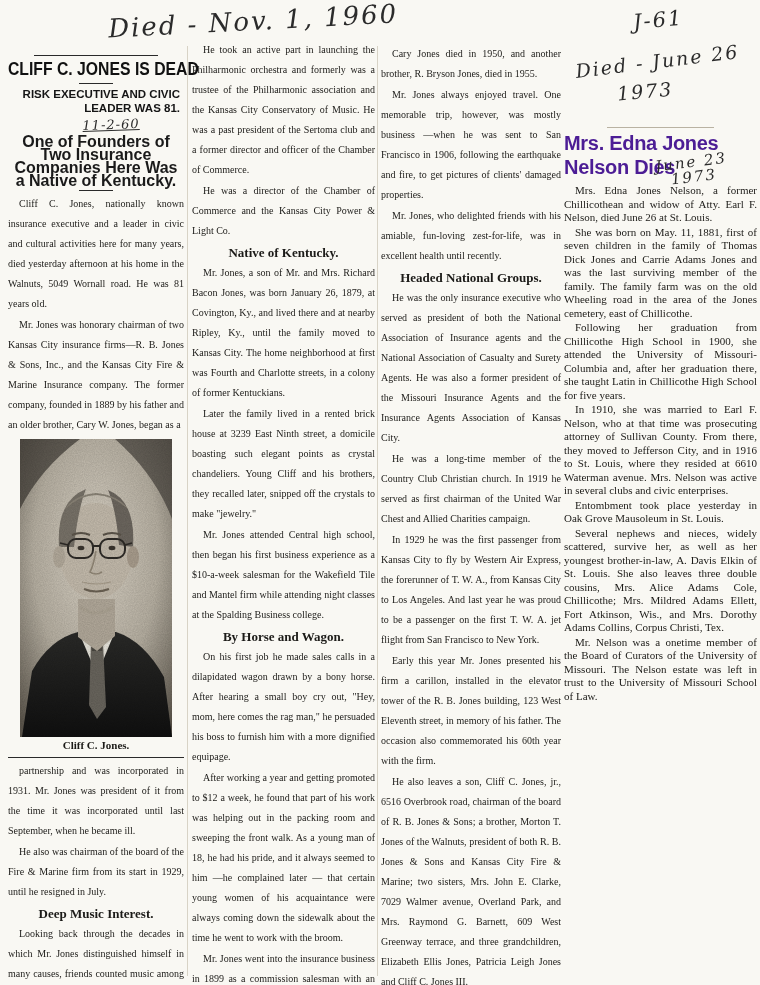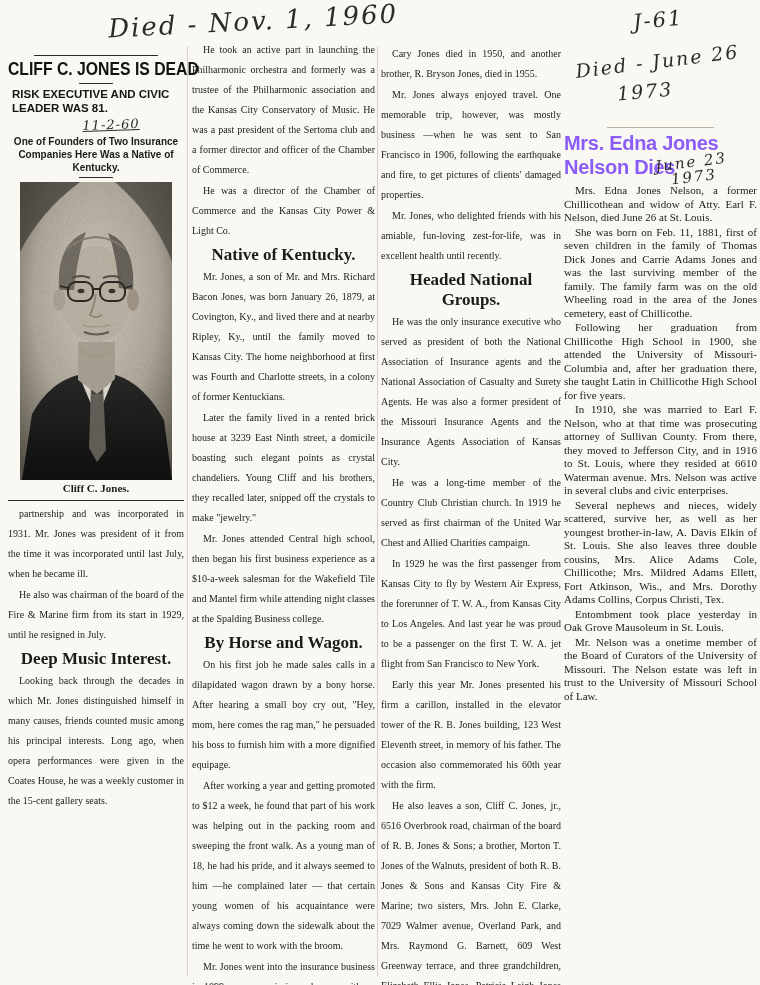--- a/index.html
+++ b/index.html
@@ -39,47 +39,47 @@
   .vsep2{left:377px;top:46px;height:930px;}
 
   
   p.body{
     font-size:10px;line-height:20px;
     text-align:justify;text-indent:11px;
     margin:0 0 1px 0;
   }
   .col4 p.body{font-size:11px;line-height:13.5px;}
   .crosshead{
-    font-weight:bold;font-size:17px;text-align:center;
+    font-weight:bold;font-size:13px;text-align:center;
     margin:4px 0 2px 0;
   }
   .rule{border:0;border-top:1.5px solid #2a2a2a;width:70%;margin:3px auto;}
   .rule.short{width:34px;border-top-width:1px;}
   .rule.light{border-top:1px solid #b9b2a2;width:55%;}
 
   h1.headline1{
     font-family:"Liberation Sans", sans-serif;
     font-weight:bold;font-size:17.5px;
     white-space:nowrap;transform:scaleX(0.9);transform-origin:left center;
     margin:2px 0 3px 0;color:#111;
   }
   h2.subhead1{
     font-family:"Liberation Sans", sans-serif;
     font-weight:bold;font-size:11.5px;line-height:14px;
-    text-align:left;margin:2px 4px;color:#151515;
+    text-align:right;margin:2px 4px;color:#151515;
   }
   .deck{
     font-family:"Liberation Sans", sans-serif;
-    font-weight:bold;font-size:10px;line-height:13px;
+    font-weight:bold;font-size:16px;line-height:13px;
     text-align:center;margin:3px 2px;color:#1a1a1a;
   }
   h1.headline2{
     font-family:"Liberation Sans", sans-serif;
     font-weight:bold;font-size:20px;line-height:24px;
-    letter-spacing:-0.3px;margin:2px 0 5px 0;color:#8b5cf6;
+    letter-spacing:-0.3px;margin:2px 0 5px 0;color:#4c1d95;
   }
 
   .photo-wrap{width:152px;margin:4px auto 0 auto;}
   .photo-wrap svg{display:block;width:152px;height:298px;}
   .caption{
     font-weight:bold;font-size:11px;text-align:center;margin:2px 0 6px 0;
   }
   .cont{border-top:1.5px solid #2a2a2a;padding-top:3px;}
   .col4{position:absolute;}
   .col4 .relbox{position:relative;}
@@ -99,20 +99,22 @@
 
   <div class="col col1">
     <hr class="rule">
     <h1 class="headline1">CLIFF C. JONES IS DEAD</h1>
     <hr class="rule short">
     <h2 class="subhead1">RISK EXECUTIVE AND CIVIC LEADER WAS 81.</h2>
     <span class="hand hand-1160">11-2-60</span>
     <div class="deck">One of Founders of Two Insurance Companies Here Was a Native of Kentucky.</div>
     <hr class="rule short">
 
+    <p class="body">Cliff C. Jones, nationally known insurance executive and a leader in civic and cultural activities here for many years, died yesterday afternoon at his home in the Walnuts, 5049 Wornall road. He was 81 years old.</p>
+    <p class="body">Mr. Jones was honorary chairman of two Kansas City insurance firms—R. B. Jones &amp; Sons, Inc., and the Kansas City Fire &amp; Marine Insurance company. The former company, founded in 1889 by his father and an older brother, Cary W. Jones, began as a</p>
 
     <div class="photo-wrap">
       <svg viewBox="0 0 152 298" xmlns="http://www.w3.org/2000/svg">
         <defs>
           <radialGradient id="bgGrad" cx="50%" cy="38%" r="75%">
             <stop offset="0%" stop-color="#ddd6c9"></stop>
             <stop offset="55%" stop-color="#b9b2a4"></stop>
             <stop offset="100%" stop-color="#5d574d"></stop>
           </radialGradient>
           <linearGradient id="suitGrad" x1="0" y1="0" x2="0" y2="1">
@@ -161,21 +163,21 @@
         <path d="M76 112 Q73 128 70 133 Q76 137 82 133" stroke="#958b7a" stroke-width="1.6" fill="none"></path>
         <path d="M64 150 Q76 155 89 150" stroke="#6e6456" stroke-width="2" fill="none"></path>
         <path d="M62 143 Q76 147 91 143" stroke="#a89d8b" stroke-width="1" fill="none"></path>
 
         <path d="M60 168 Q76 180 93 168" stroke="#a1978580" stroke-width="3" fill="none" opacity="0.5"></path>
         <rect width="152" height="298" filter="url(#grain)" opacity="0.16"></rect>
       </svg>
     </div>
     <div class="caption">Cliff C. Jones.</div>
 
-    <p class="body cont">partnership and was incorporated in 1931. Mr. Jones was president of it from the time it was incorporated until last July, when he became ill.</p>
+    <p class="body cont">partnership and was incorporated in 1931. Mr. Jones was president of it from the time it was incorporated until last September, when he became ill.</p>
     <p class="body">He also was chairman of the board of the Fire &amp; Marine firm from its start in 1929, until he resigned in July.</p>
     <div class="crosshead">Deep Music Interest.</div>
     <p class="body">Looking back through the decades in which Mr. Jones distinguished himself in many causes, friends counted music among his principal interests. Long ago, when opera performances were given in the Coates House, he was a weekly customer in the 15-cent gallery seats.</p>
   </div>
 
   <div class="col col2">
     <p class="body">He took an active part in launching the Philharmonic orchestra and formerly was a trustee of the Philharmonic association and the Kansas City Conservatory of Music. He was a past president of the Sertoma club and a former director and officer of the Chamber of Commerce.</p>
     <p class="body">He was a director of the Chamber of Commerce and the Kansas City Power &amp; Light Co.</p>
     <div class="crosshead">Native of Kentucky.</div>
     <p class="body">Mr. Jones, a son of Mr. and Mrs. Richard Bacon Jones, was born January 26, 1879, at Covington, Ky., and lived there and at nearby Ripley, Ky., until the family moved to Kansas City. The home neighborhood at first was Fourth and Charlotte streets, in a colony of former Kentuckians.</p>
@@ -204,22 +206,22 @@
       <hr class="rule light">
       <h1 class="headline2">
         <span>Mrs. Edna Jones</span><br>
         <span>Nelson Dies</span>
       </h1>
       <div class="hand hand-june23">
         <span>June 23</span><br>
         <span style="margin-left:14px;display:inline-block;">1973</span>
       </div>
       <p class="body">Mrs. Edna Jones Nelson, a former Chillicothean and widow of Atty. Earl F. Nelson, died June 26 at St. Louis.</p>
-      <p class="body">She was born on Feb. 11, 1881, first of seven children in the family of Thomas Dick Jones and Carrie Adams Jones and was the last surviving member of the family. The family farm was on the old Wheeling road in the area of the Jones cemetery, east of Chillicothe.</p>
+      <p class="body">She was born on May. 11, 1881, first of seven children in the family of Thomas Dick Jones and Carrie Adams Jones and was the last surviving member of the family. The family farm was on the old Wheeling road in the area of the Jones cemetery, east of Chillicothe.</p>
       <p class="body">Following her graduation from Chillicothe High School in 1900, she attended the University of Missouri-Columbia and, after her graduation there, she taught Latin in Chillicothe High School for five years.</p>
       <p class="body">In 1910, she was married to Earl F. Nelson, who at that time was prosecuting attorney of Sullivan County. From there, they moved to Jefferson City, and in 1916 to St. Louis, where they resided at 6610 Waterman avenue. Mrs. Nelson was active in several clubs and civic enterprises.</p>
+      <p class="body">Entombment took place yesterday in Oak Grove Mausoleum in St. Louis.</p>
       <p class="body">Several nephews and nieces, widely scattered, survive her, as well as her youngest brother-in-law, A. Davis Elkin of St. Louis. She also leaves three double cousins, Mrs. Alice Adams Cole, Chillicothe; Mrs. Mildred Adams Ellett, Fort Atkinson, Wis., and Mrs. Dorothy Adams Collins, Corpus Christi, Tex.</p>
-      <p class="body">Entombment took place yesterday in Oak Grove Mausoleum in St. Louis.</p>
       <p class="body">Mr. Nelson was a onetime member of the Board of Curators of the University of Missouri. The Nelson estate was left in trust to the University of Missouri School of Law.</p>
     </div>
   </div>
 
 </div>
 
 </body></html>

